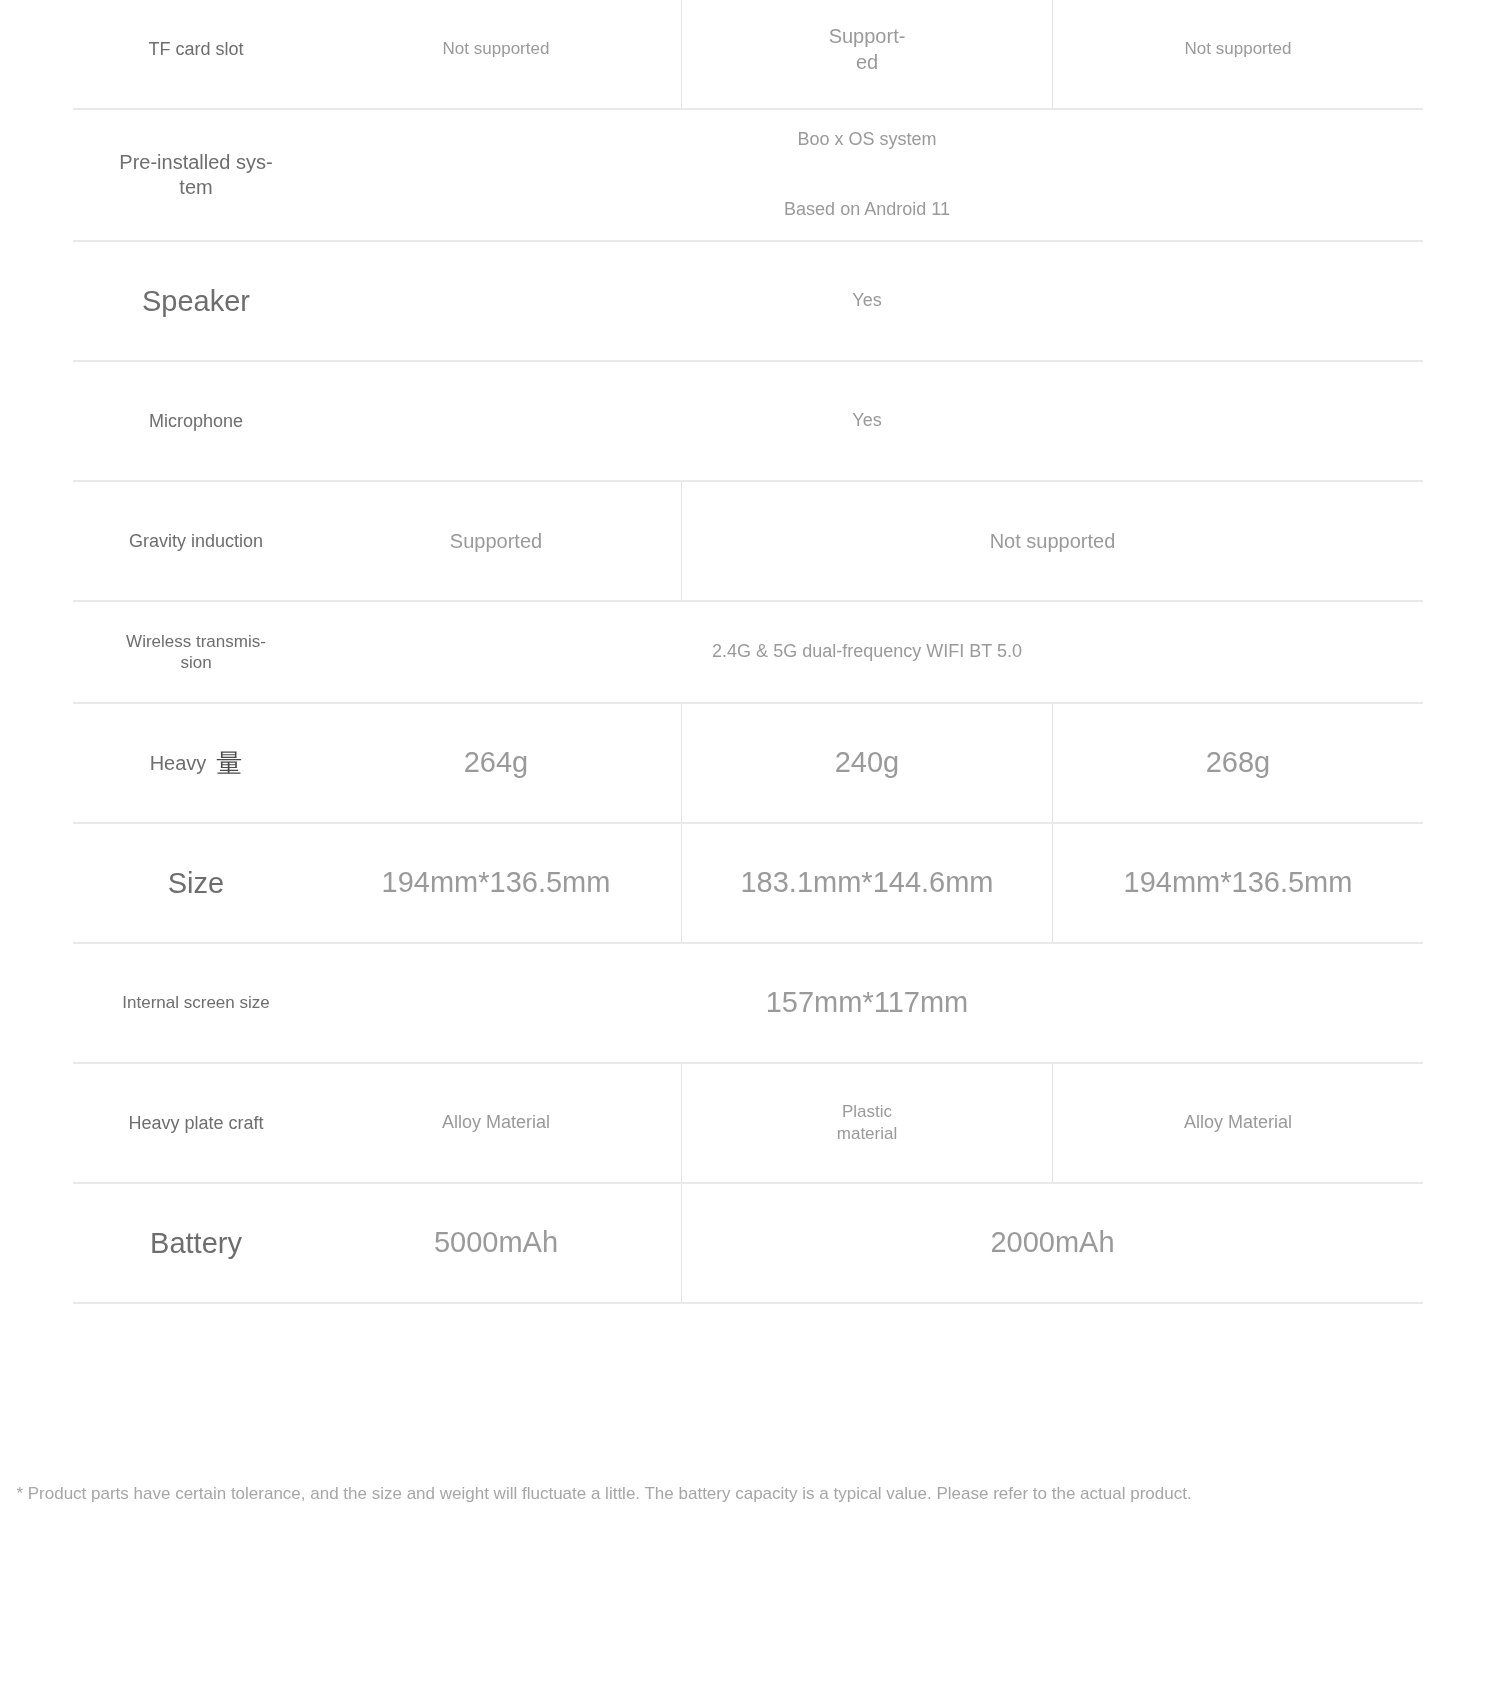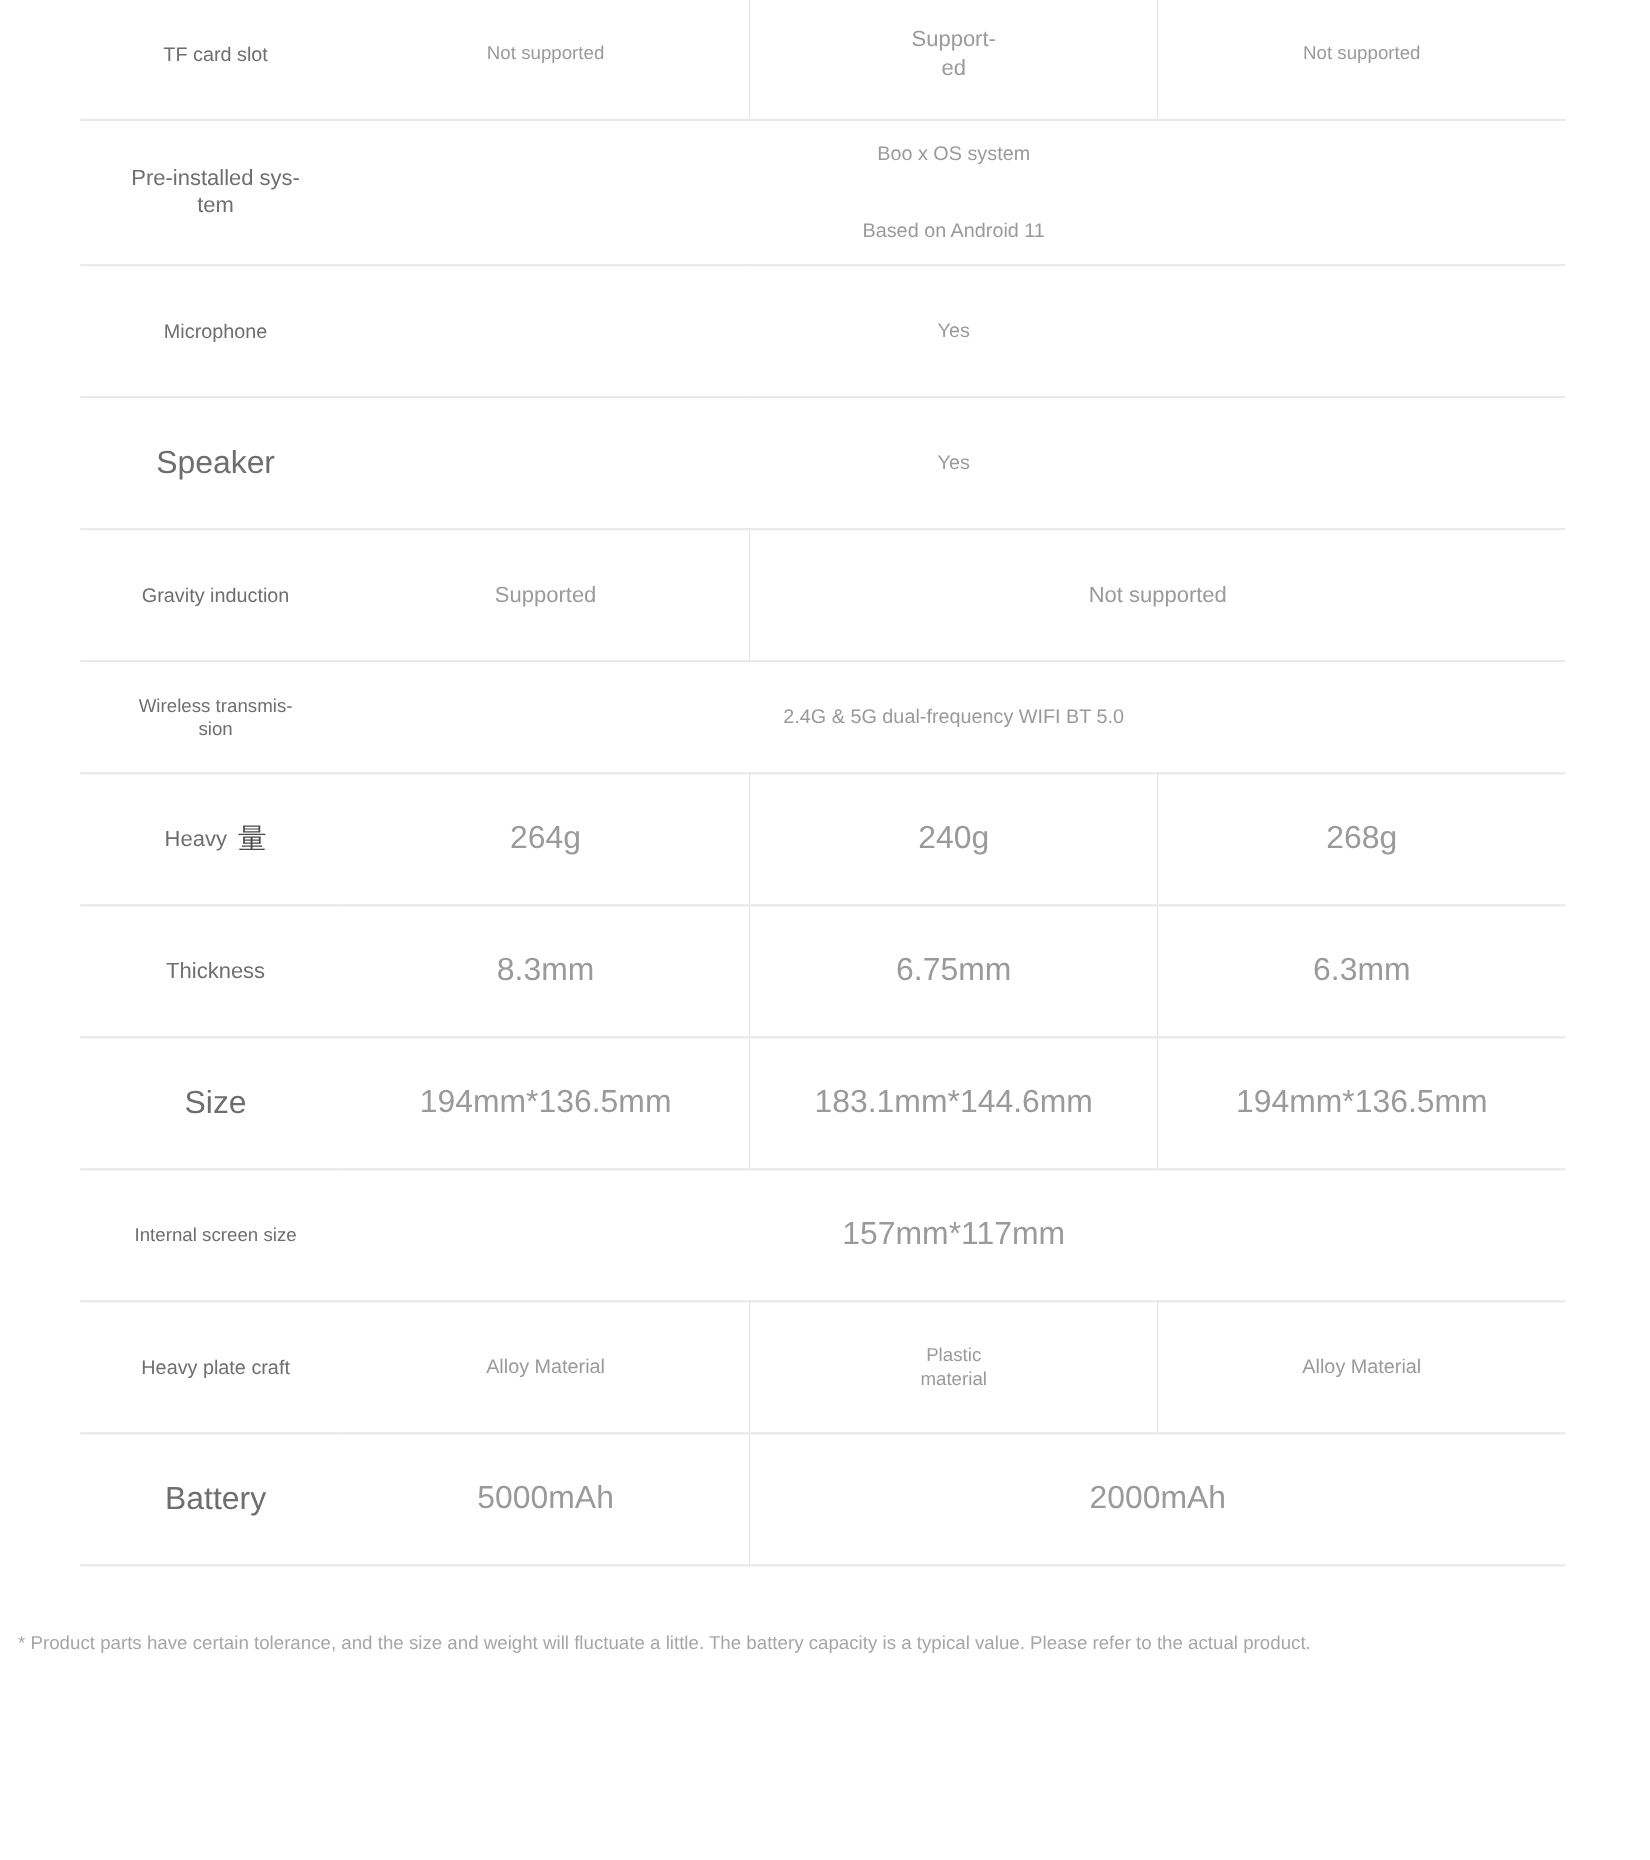--- a/index.html
+++ b/index.html
@@ -110,27 +110,27 @@
           <td class="value-cell fs-sm vsep-left" colspan="1" style="width: 370px;"><span>Not supported</span></td>
         </tr>
         <tr class="r-wide">
           <td class="label-cell" style="width: 230px;">
             <span class="label-inner fs-md">Pre-installed sys-<br>tem</span>
           </td>
           <td class="value-cell fs-xl" colspan="3" style="width: 1110px;"><span>Boo x OS system<br><br><br>Based on Android 11</span></td>
         </tr>
         <tr class="r-tall">
           <td class="label-cell" style="width: 230px;">
-            <span class="label-inner fs-lg">Microphone</span>
+            <span class="label-inner fs-2xl">Speaker</span>
           </td>
           <td class="value-cell fs-xl" colspan="3" style="width: 1110px;"><span>Yes</span></td>
         </tr>
         <tr class="r-tall">
           <td class="label-cell" style="width: 230px;">
-            <span class="label-inner fs-2xl">Speaker</span>
+            <span class="label-inner fs-lg">Microphone</span>
           </td>
           <td class="value-cell fs-xl" colspan="3" style="width: 1110px;"><span>Yes</span></td>
         </tr>
         <tr class="r-tall">
           <td class="label-cell" style="width: 230px;">
             <span class="label-inner fs-lg">Gravity induction</span>
           </td>
           <td class="value-cell fs-md" colspan="1" style="width: 370px;"><span>Supported</span></td>
           <td class="value-cell fs-md vsep-left" colspan="2" style="width: 740px;"><span>Not supported</span></td>
         </tr>
@@ -143,28 +143,20 @@
         <tr class="r-tall">
           <td class="label-cell" style="width: 230px;">
             <span class="label-inner fs-md"><span class="heavy-label">
                 <span>Heavy</span>
                 <span class="cjk-glyph">量</span>
               </span></span>
           </td>
           <td class="value-cell fs-2xl" colspan="1" style="width: 370px;"><span>264g</span></td>
           <td class="value-cell fs-2xl vsep-left" colspan="1" style="width: 370px;"><span>240g</span></td>
           <td class="value-cell fs-2xl vsep-left" colspan="1" style="width: 370px;"><span>268g</span></td>
-        </tr>
-        <tr class="r-tall">
-          <td class="label-cell" style="width: 230px;">
-            <span class="label-inner fs-md">Thickness</span>
-          </td>
-          <td class="value-cell fs-2xl" colspan="1" style="width: 370px;"><span>8.3mm</span></td>
-          <td class="value-cell fs-2xl vsep-left" colspan="1" style="width: 370px;"><span>6.75mm</span></td>
-          <td class="value-cell fs-2xl vsep-left" colspan="1" style="width: 370px;"><span>6.3mm</span></td>
         </tr>
         <tr class="r-tall">
           <td class="label-cell" style="width: 230px;">
             <span class="label-inner fs-2xl">Size</span>
           </td>
           <td class="value-cell fs-2xl" colspan="1" style="width: 370px;"><span>194mm*136.5mm</span></td>
           <td class="value-cell fs-2xl vsep-left" colspan="1" style="width: 370px;"><span>183.1mm*144.6mm</span></td>
           <td class="value-cell fs-2xl vsep-left" colspan="1" style="width: 370px;"><span>194mm*136.5mm</span></td>
         </tr>
         <tr class="r-tall">

